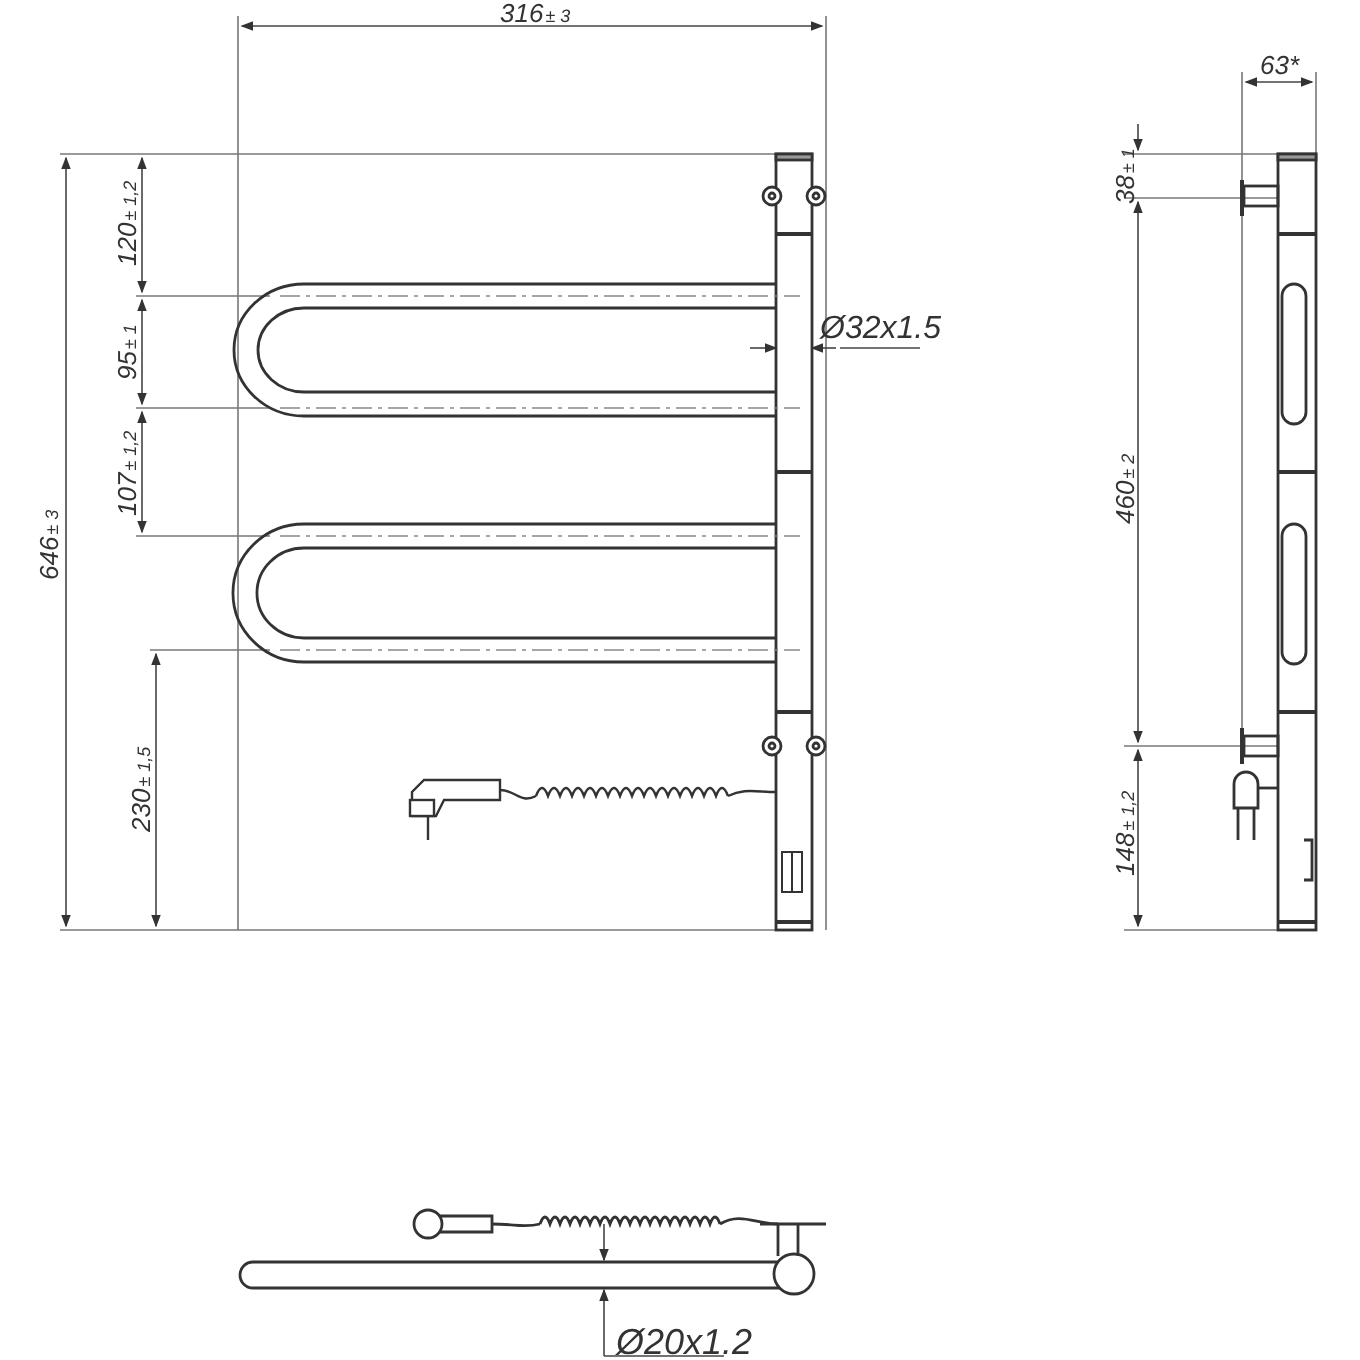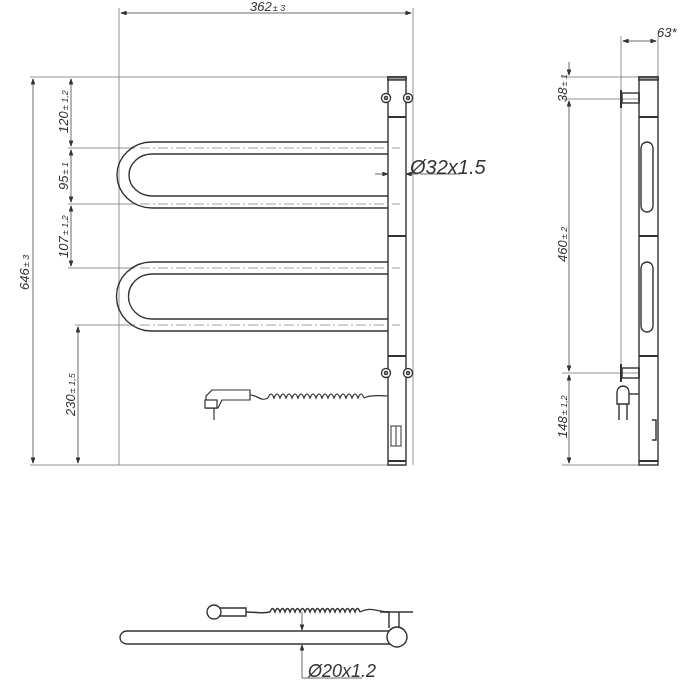--- a/index.html
+++ b/index.html
@@ -144,35 +144,35 @@
     <path d="M360,612 C370,606 378,612 389,612"></path>
     <g stroke="#444" stroke-width="0.8">
       <line x1="302" y1="612" x2="302" y2="630" marker-end="url(#arr)"></line>
       <line x1="302" y1="660" x2="302" y2="645" marker-end="url(#arr)"></line>
       <line x1="302" y1="660" x2="302" y2="678"></line>
       <line x1="302" y1="678" x2="362" y2="678"></line>
     </g>
   </g>
 </svg>
 
-<div class="lbl" style="left:250px;top:0px;"><span>362</span><span class="tol">± 3</span></div>
+<div class="lbl" style="left:250px;top:0px;"><span>316</span><span class="tol">± 3</span></div>
 
 <div class="lbl v" style="left:18px;top:290px;"><span>646</span><span class="tol">± 3</span></div>
 
 <div class="lbl v" style="left:57px;top:133px;"><span>120</span><span class="tol">± 1,2</span></div>
 
 <div class="lbl v" style="left:57px;top:190px;"><span>95</span><span class="tol">± 1</span></div>
 
 <div class="lbl v" style="left:57px;top:258px;"><span>107</span><span class="tol">± 1,2</span></div>
 
 <div class="lbl v" style="left:64px;top:416px;"><span>230</span><span class="tol">± 1,5</span></div>
 
-<div class="lbl" style="left:410px;top:157px;font-size:20px;font-style:italic;"><span>Ø32x1.5</span></div>
+<div class="lbl" style="left:410px;top:157px;font-size:16px;font-style:italic;"><span>Ø32x1.5</span></div>
 
 <div class="lbl" style="left:308px;top:662px;font-size:18px;"><span>Ø20x1.2</span></div>
 
-<div class="lbl" style="left:657px;top:26px;"><span>63*</span></div>
+<div class="lbl" style="left:630px;top:26px;"><span>63*</span></div>
 
 <div class="lbl v" style="left:556px;top:102px;"><span>38</span><span class="tol">± 1</span></div>
 
 <div class="lbl v" style="left:556px;top:262px;"><span>460</span><span class="tol">± 2</span></div>
 
 <div class="lbl v" style="left:556px;top:438px;"><span>148</span><span class="tol">± 1,2</span></div>
 
 </body></html>

